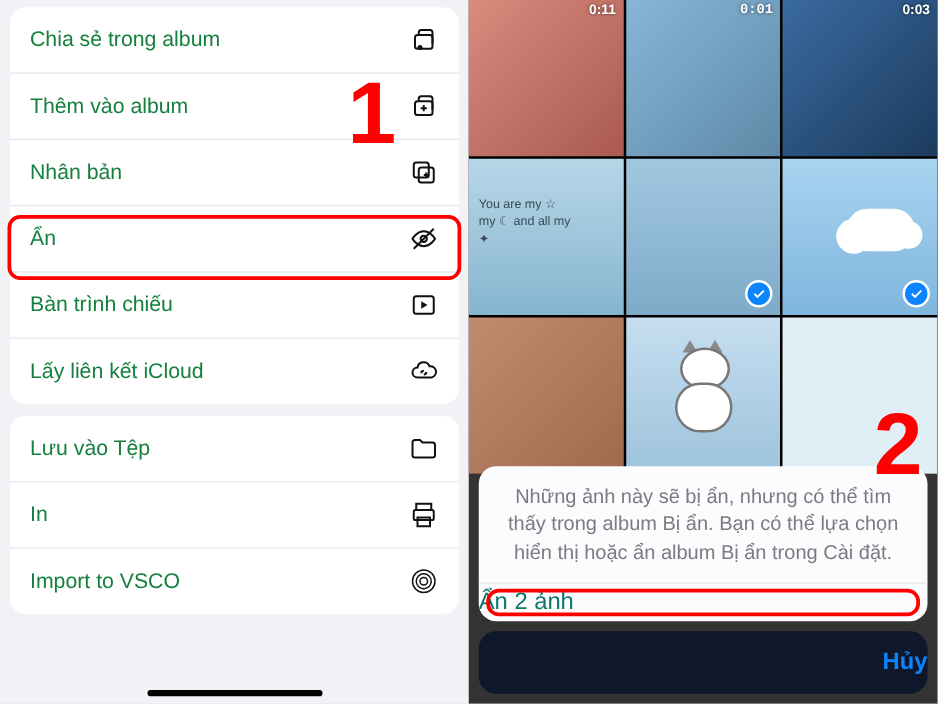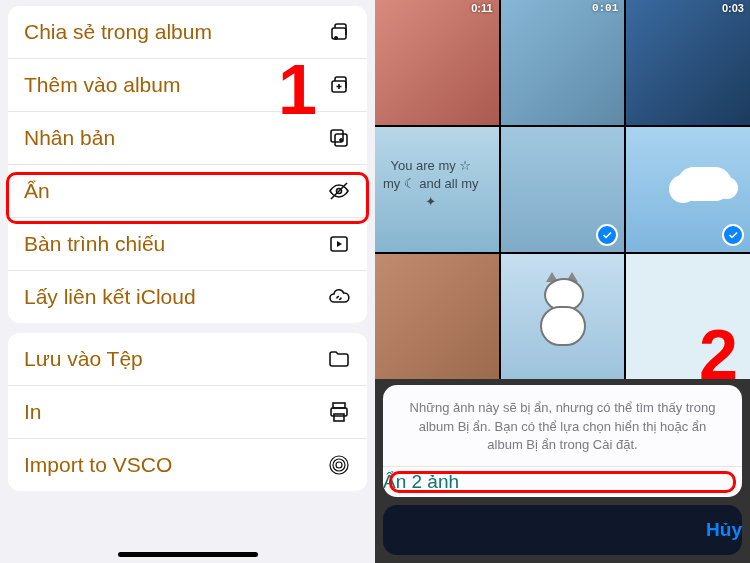--- a/index.html
+++ b/index.html
@@ -31,22 +31,22 @@
     border-radius: 12px;
     overflow: hidden;
   }
   .menu-group.top { margin-top: 6px; }
   .menu-item {
     display: flex;
     align-items: center;
     justify-content: space-between;
     padding: 14px 16px;
     border-top: 1px solid #e6e6ea;
-    font-size: 21px;
-    color: #a16207;
+    font-size: 17px;
+    color: #15803d;
     position: relative;
     background: #fff;
   }
   .menu-item:first-child { border-top: none; }
   .menu-item .icon { width: 24px; height: 24px; display:flex; align-items:center; justify-content:center; }
 
   .highlight {
     position: absolute;
     left: 6px;
     right: 6px;
@@ -117,24 +117,23 @@
   .ph.c { background: linear-gradient(135deg,#3a6aa0,#1c3b5d); }
   .ph.d { background: linear-gradient(180deg,#b7d7e8,#86b5cf); position:relative; }
   .ph.e { background: linear-gradient(180deg,#a1c7e0,#7fabc8); }
   .ph.f { background: linear-gradient(180deg,#a9d3f0,#7fb6de); }
   .ph.g { background: linear-gradient(135deg,#c08b6f,#9e6a4e); }
   .ph.h { background: linear-gradient(180deg,#c6def0,#9dc3dc); }
   .ph.i { background: #e0eef5; }
 
   .quote {
     position:absolute; left:8px; top:30px;
-    font-size:13px; color:#3a4a55;
+    font-size:10px; color:#3a4a55;
     font-family: "Comic Sans MS", cursive, sans-serif;
     line-height:1.4;
-    text-align:center;
   }
   .cloud {
     position:absolute; right:18px; top:40px; width:55px; height:34px;
     background:#fff; border-radius:20px;
   }
   .cloud::before, .cloud::after {
     content:''; position:absolute; background:#fff; border-radius:50%;
   }
   .cloud::before { width:28px; height:28px; left:-8px; top:8px; }
   .cloud::after { width:22px; height:22px; right:-6px; top:10px; }
@@ -147,21 +146,21 @@
     bottom: 8px;
   }
   .sheet-card {
     background: #fcfcfe;
     border-radius: 14px;
     overflow: hidden;
     margin-bottom: 8px;
   }
   .sheet-msg {
     padding: 14px 18px 12px 18px;
-    font-size: 13px;
+    font-size: 16px;
     color: #7a7a80;
     text-align: center;
     line-height: 1.4;
   }
   .sheet-action {
     border-top: 1px solid #e5e5ea;
     text-align: left;
     padding: 4px 0;
     font-size: 19px;
     color: #0f766e;

